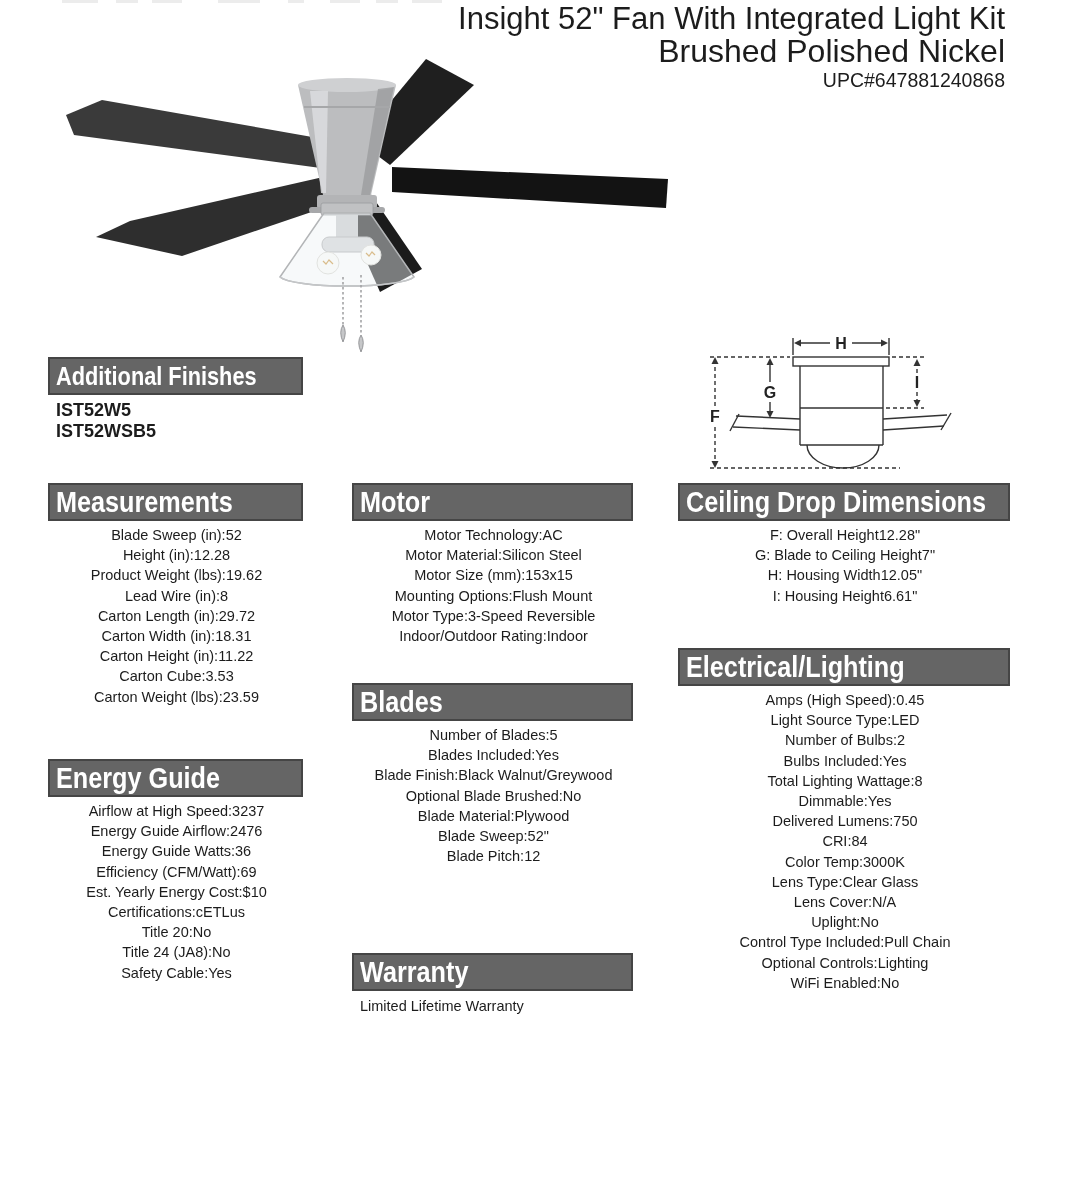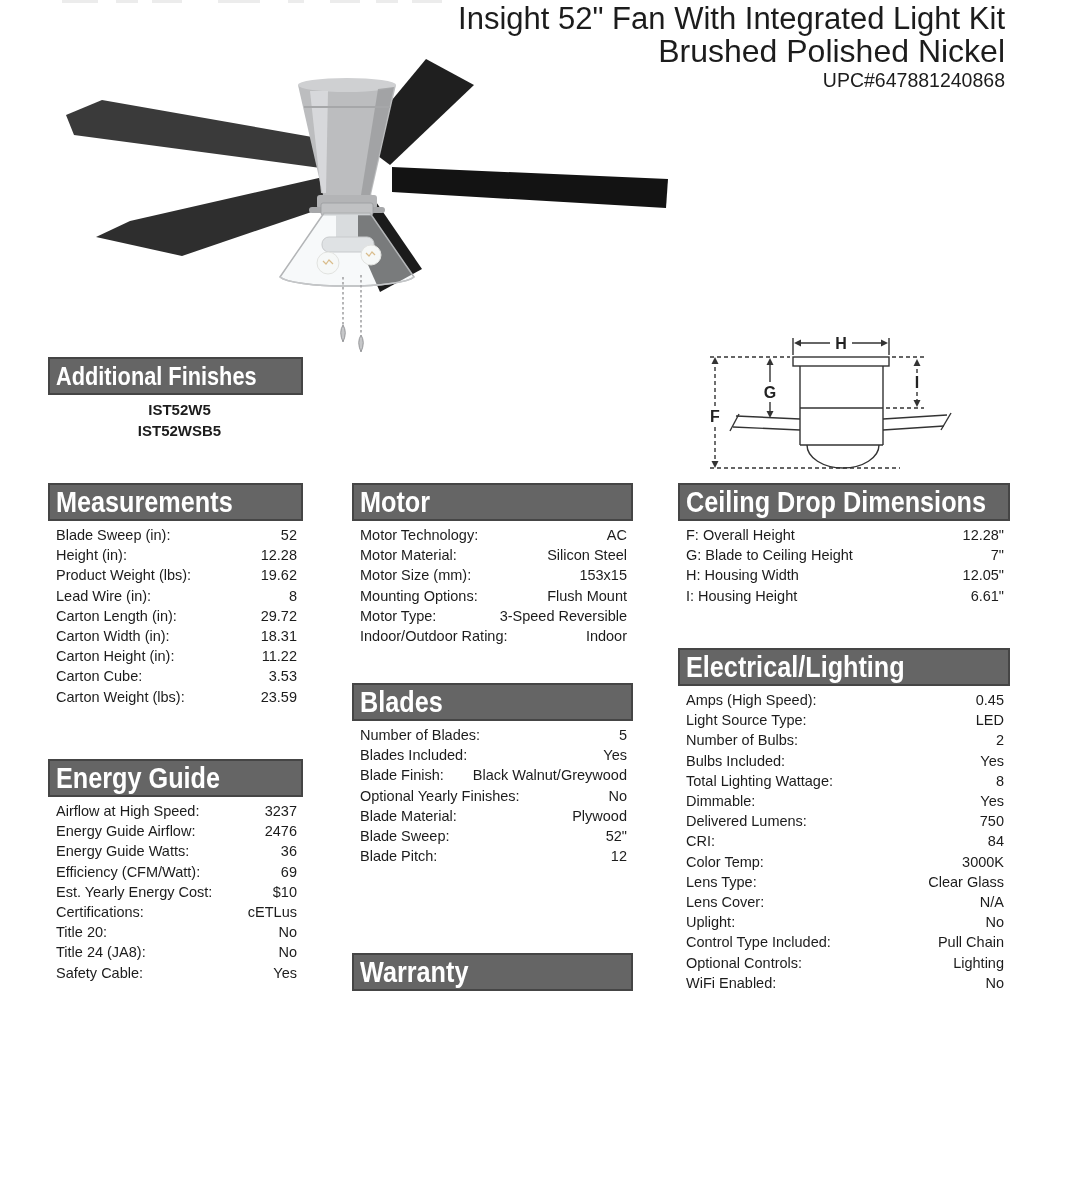--- a/index.html
+++ b/index.html
@@ -17,24 +17,24 @@
   .t3{font-size:19.5px;line-height:30px;}
 
   
   .spec{position:absolute;}
   .sec-h{height:38px;background:var(--hbg,#656565);border:2px solid var(--hbd,#454545);
          box-sizing:border-box;display:flex;align-items:center;padding:0 6px;overflow:hidden;}
   .sec-h span{color:var(--htx,#ffffff);font-weight:700;font-size:29px;white-space:nowrap;
               transform:scaleX(0.87);transform-origin:0 50%;}
   .sec-h.small span{font-size:25px;}
   .rows{padding:4px 6px 0 8px;}
-  .row{display:flex;justify-content:space-between;font-size:14.5px;line-height:20.2px;}
+  .row{display:flex;justify-content:center;font-size:14.5px;line-height:20.2px;}
   .row .lbl{white-space:nowrap;}
   .row .val{white-space:nowrap;text-align:right;}
-  .finishes{padding:5px 0 0 8px;font-weight:700;font-size:15px;line-height:20.5px;text-align:center;}
+  .finishes{padding:5px 0 0 8px;font-weight:700;font-size:18px;line-height:20.5px;}
   .free-text{padding:7px 0 0 8px;font-size:14.5px;}
 
   svg text{font-family:"Liberation Sans",sans-serif;}
 </style>
 </head>
 <body>
 
 <div id="page">
 
   <div>
@@ -303,21 +303,21 @@
           <span class="lbl">Blades Included:</span>
           <span class="val">Yes</span>
         </div>
 
         <div class="row">
           <span class="lbl">Blade Finish:</span>
           <span class="val">Black Walnut/Greywood</span>
         </div>
 
         <div class="row">
-          <span class="lbl">Optional Yearly Finishes:</span>
+          <span class="lbl">Optional Blade Brushed:</span>
           <span class="val">No</span>
         </div>
 
         <div class="row">
           <span class="lbl">Blade Material:</span>
           <span class="val">Plywood</span>
         </div>
 
         <div class="row">
           <span class="lbl">Blade Sweep:</span>
@@ -328,20 +328,21 @@
           <span class="lbl">Blade Pitch:</span>
           <span class="val">12</span>
         </div>
       </div>
   </section>
 
   <section class="spec" style="left:352px;top:953px;width:281px">
     <div class="sec-h">
       <span>Warranty</span>
     </div>
+    <div class="free-text">Limited Lifetime Warranty</div>
   </section>
 
   <section class="spec" style="left:678px;top:483px;width:332px">
     <div class="sec-h">
       <span>Ceiling Drop Dimensions</span>
     </div>
     <div class="rows">
 
         <div class="row">
           <span class="lbl">F: Overall Height</span>

